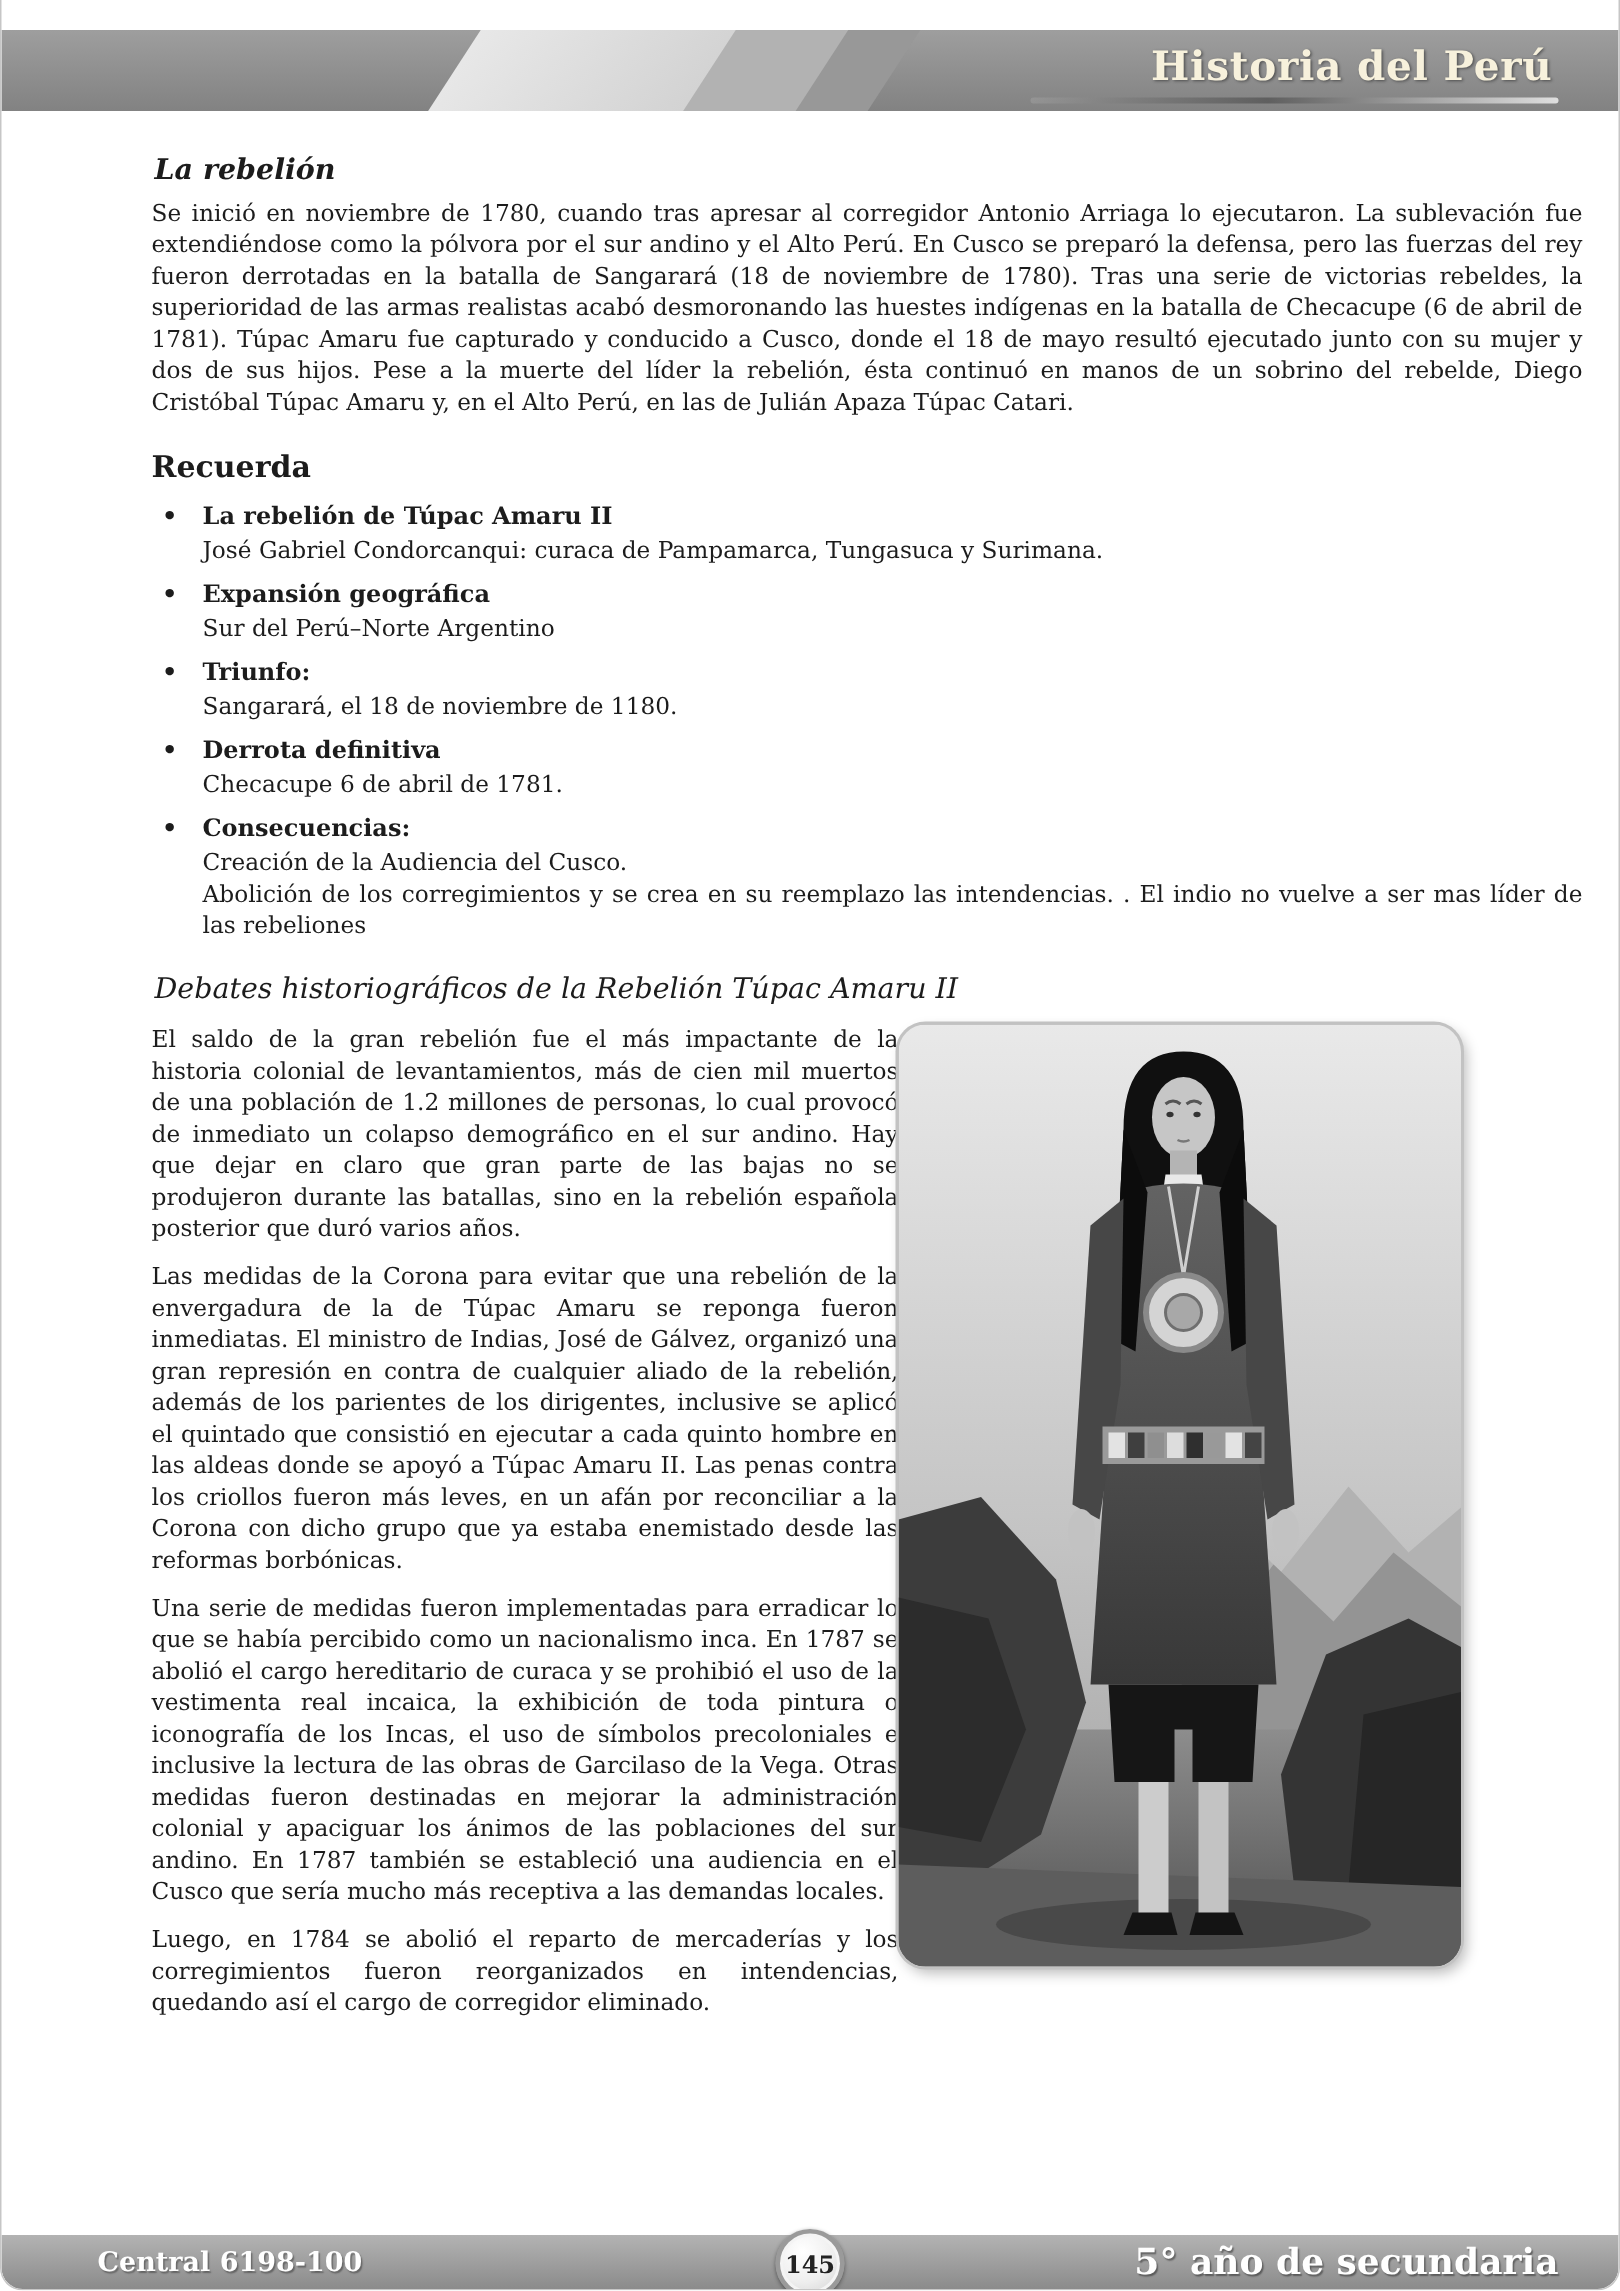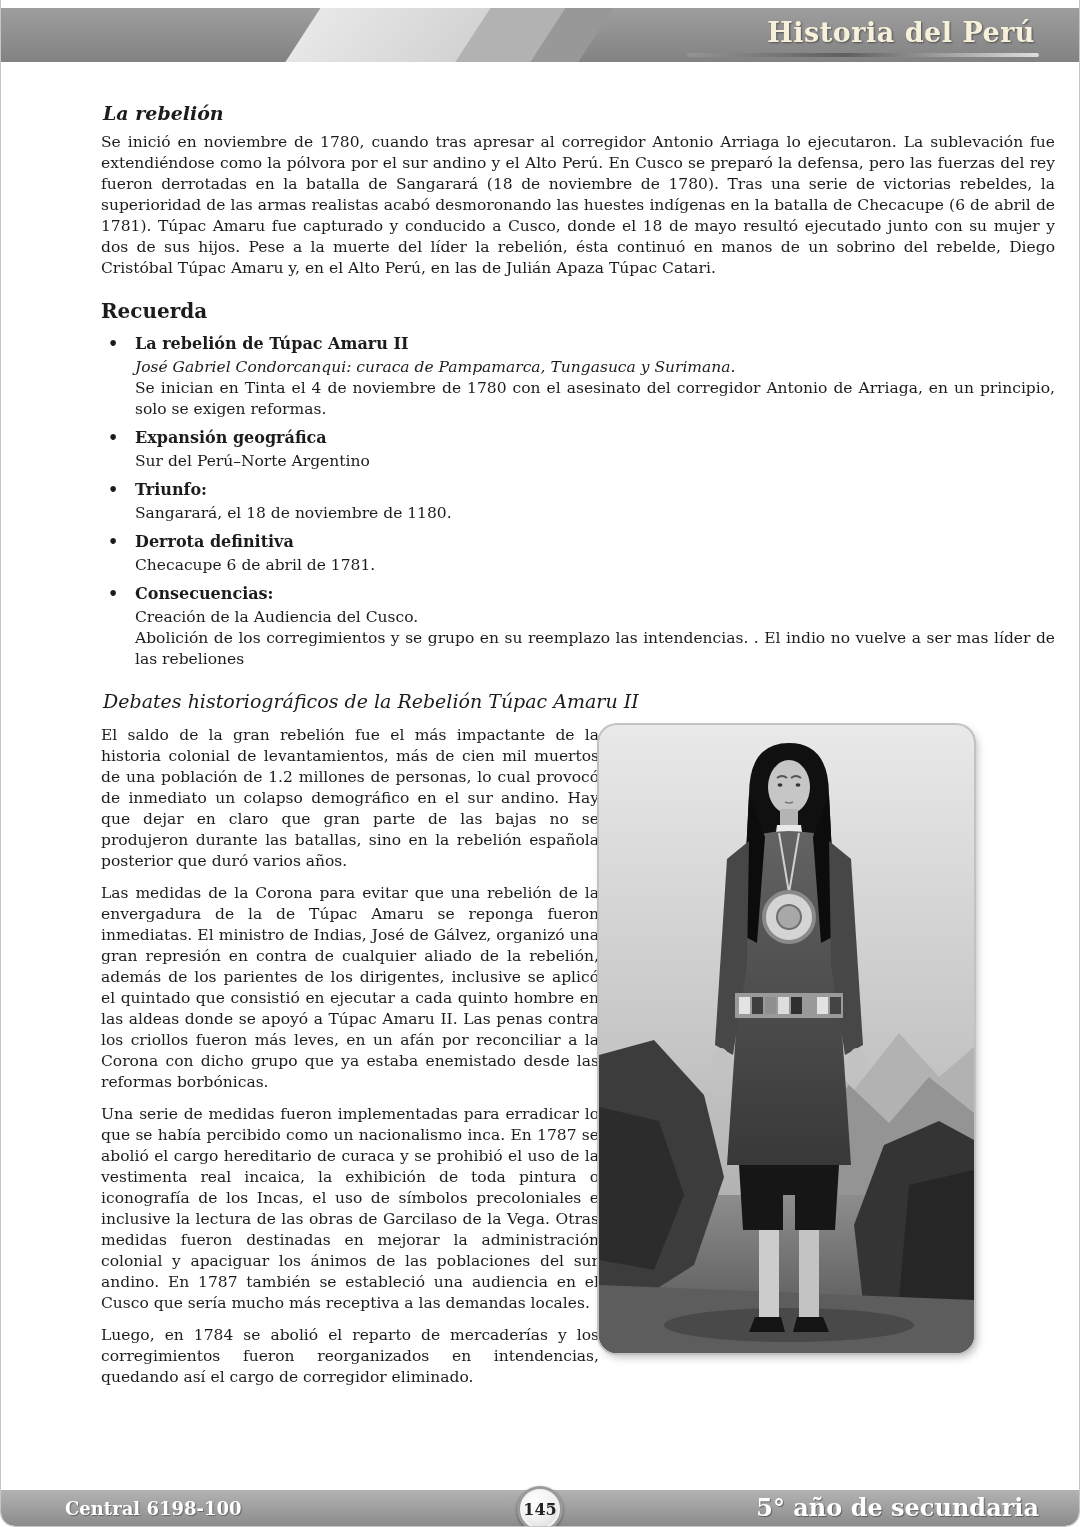--- a/index.html
+++ b/index.html
@@ -7,21 +7,21 @@
   body { width:1080px; height:1527px; font-family:"DejaVu Serif","Liberation Serif",serif; color:#1c1c1c; }
 
   .page {
     position:relative; width:1080px; height:1527px; background:#fff;
     border:1px solid #c6c6c6; border-top:none;
     border-radius:0 0 15px 15px; overflow:hidden;
   }
 
   
   .header-band {
-    position:absolute; top:8px; left:0; width:100%; height:54px;
+    position:absolute; top:20px; left:0; width:100%; height:54px;
     background:linear-gradient(180deg,#9e9e9e,#828282); overflow:hidden;
   }
   .deco { position:absolute; top:-12px; height:84px; transform:skewX(-33deg); }
   .deco-light { left:300px; width:215px; background:linear-gradient(100deg,#e8e8e8,#cdcdcd); }
   .deco-mid   { left:470px; width:115px; background:#b2b2b2; }
   .deco-dim   { left:545px; width:48px;  background:#989898; }
   .header-title {
     position:absolute; top:9px; right:44px;
     font-weight:bold; font-size:27px; letter-spacing:.5px;
     color:#f7f1dc; text-shadow:1px 1px 2px rgba(0,0,0,.45);
@@ -36,21 +36,21 @@
 
   .h-italic { font-weight:bold; font-style:italic; font-size:19px; margin:0 0 8px 2px; }
   .body-par { text-align:justify; font-size:15.5px; line-height:21px; }
 
   .recuerda-heading { font-weight:bold; font-size:20px; margin:20px 0 10px; }
   .bullet-item { display:flex; margin-bottom:7px; }
   .bullet { width:34px; padding-left:7px; font-weight:bold; font-size:16px; line-height:21px; }
   .bullet-body { flex:1; }
   .bullet-title { font-weight:bold; font-size:16px; line-height:21px; margin-bottom:3px; }
   .bullet-line { font-size:15.5px; line-height:21px; text-align:justify; }
-  .italic { font-style:italic; }
+  .italic { }
 
   .debates-heading { font-weight:normal; font-style:italic; font-size:19px; margin:20px 0 13px 2px; }
   .debates-cols { display:flex; align-items:flex-start; }
   .debates-text { flex:0 0 498px; }
   .debates-text .body-par { margin-bottom:11px; }
 
   .figure-wrap {
     flex:0 0 375px; height:628px; border-radius:18px; overflow:hidden;
     box-shadow:0 0 0 2px #c2c2c2, 3px 4px 9px rgba(0,0,0,.28);
     background:#bbb;
@@ -102,21 +102,20 @@
     </div>
 
     <div>
       <div class="recuerda-heading">Recuerda</div>
 
       <div class="bullet-item">
         <div class="bullet">•</div>
         <div class="bullet-body">
           <div class="bullet-title">La rebelión de Túpac Amaru II</div>
           <div class="bullet-line italic">José Gabriel Condorcanqui: curaca de Pampamarca, Tungasuca y Surimana.</div>
-          <div class="bullet-line">Se inician en Tinta el 4 de noviembre de 1780 con el asesinato del corregidor Antonio de Arriaga, en un principio, solo se exigen reformas.</div>
         </div>
       </div>
 
       <div class="bullet-item">
         <div class="bullet">•</div>
         <div class="bullet-body">
           <div class="bullet-title">Expansión geográfica</div>
           <div class="bullet-line">Sur del Perú–Norte Argentino</div>
         </div>
       </div>
@@ -135,21 +134,21 @@
           <div class="bullet-title">Derrota definitiva</div>
           <div class="bullet-line">Checacupe 6 de abril de 1781.</div>
         </div>
       </div>
 
       <div class="bullet-item">
         <div class="bullet">•</div>
         <div class="bullet-body">
           <div class="bullet-title">Consecuencias:</div>
           <div class="bullet-line">Creación de la Audiencia del Cusco.</div>
-          <div class="bullet-line">Abolición de los corregimientos y se grupo en su reemplazo las intendencias. . El indio no vuelve a ser mas líder de las rebeliones</div>
+          <div class="bullet-line">Abolición de los corregimientos y se crea en su reemplazo las intendencias. . El indio no vuelve a ser mas líder de las rebeliones</div>
         </div>
       </div>
     </div>
 
     <div>
       <div class="debates-heading">Debates historiográficos de la Rebelión Túpac Amaru II</div>
 
       <div class="debates-cols">
         <div class="debates-text">
           <div class="body-par">El saldo de la gran rebelión fue el más impactante de la historia colonial de levantamientos, más de cien mil muertos de una población de 1.2 millones de personas, lo cual provocó de inmediato un colapso demográfico en el sur andino. Hay que dejar en claro que gran parte de las bajas no se produjeron durante las batallas, sino en la rebelión española posterior que duró varios años.</div>

